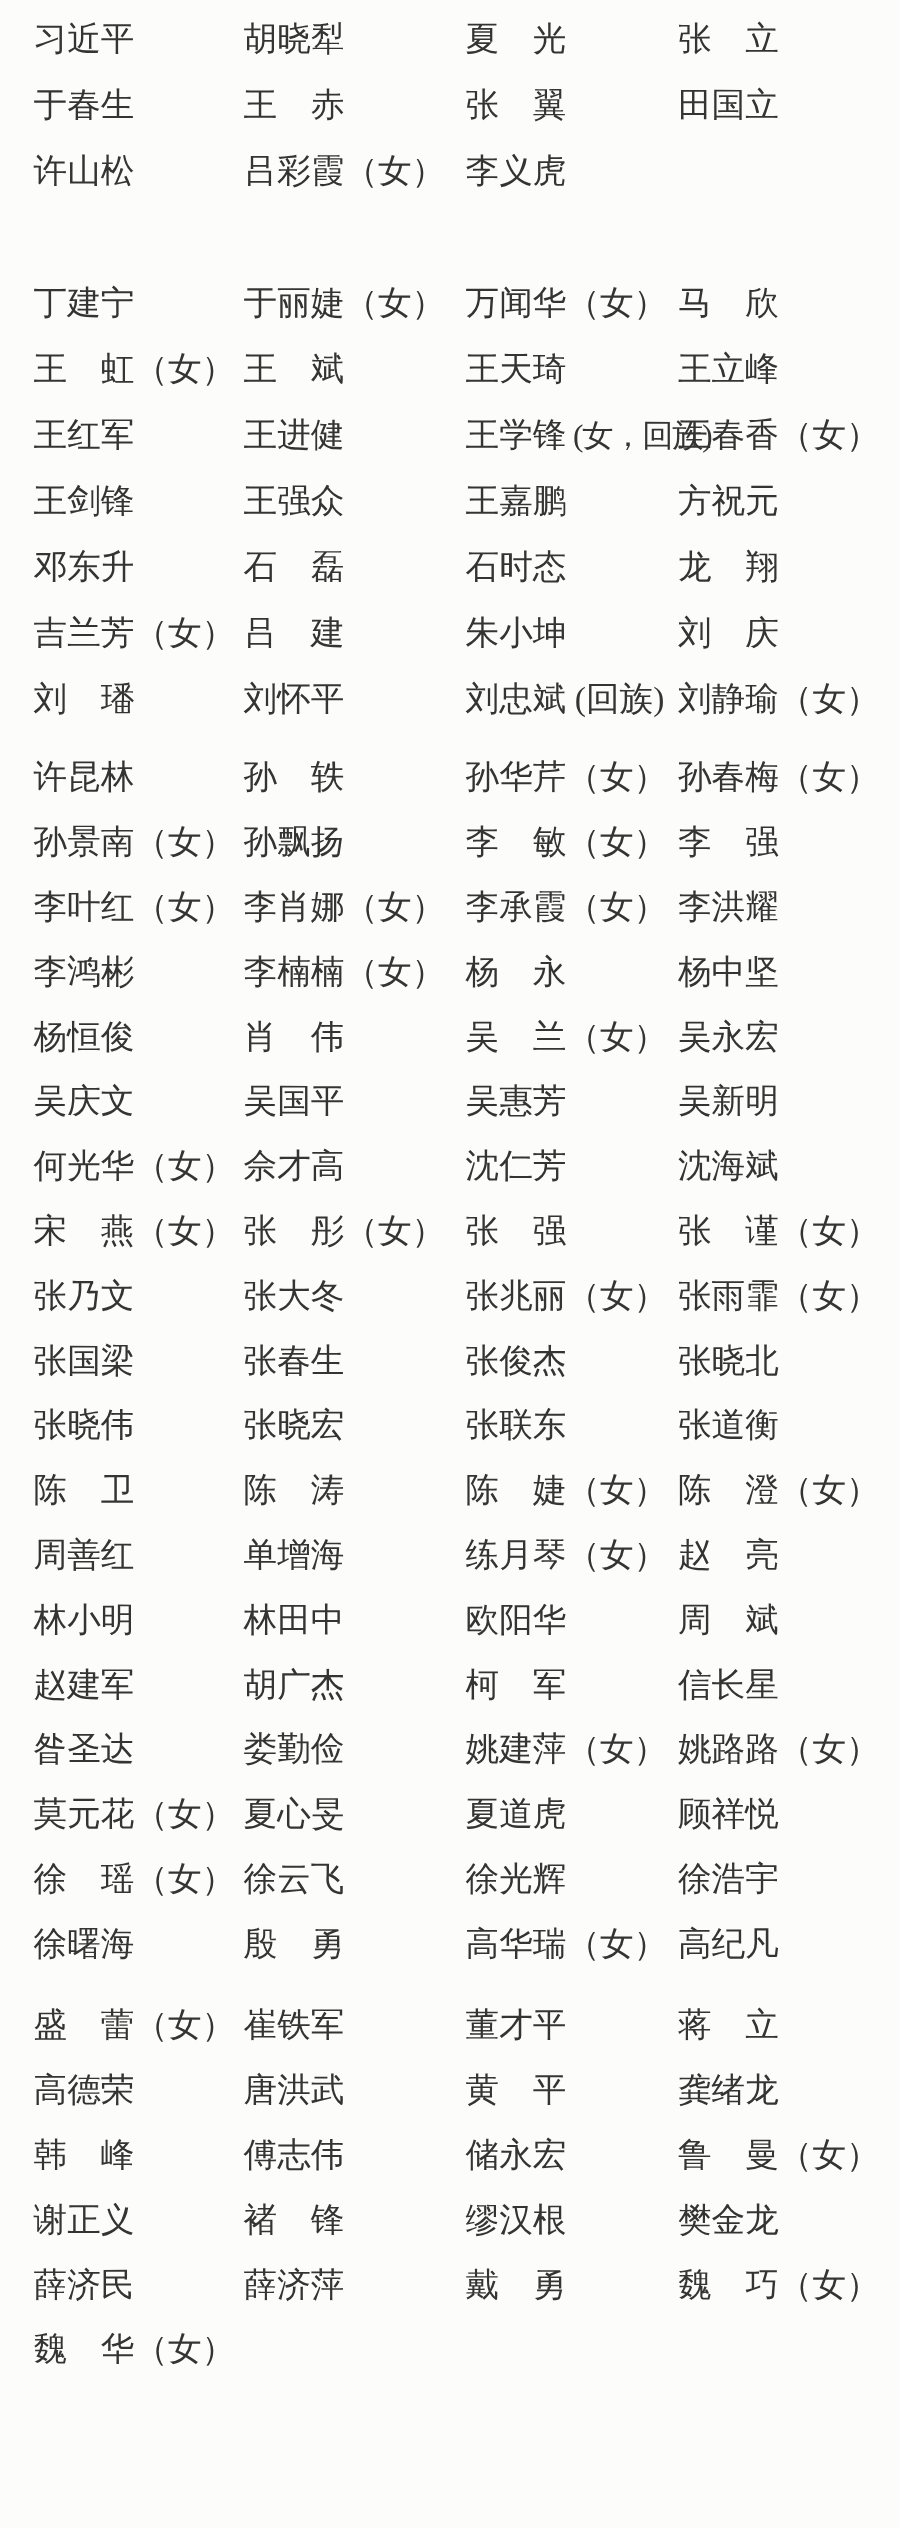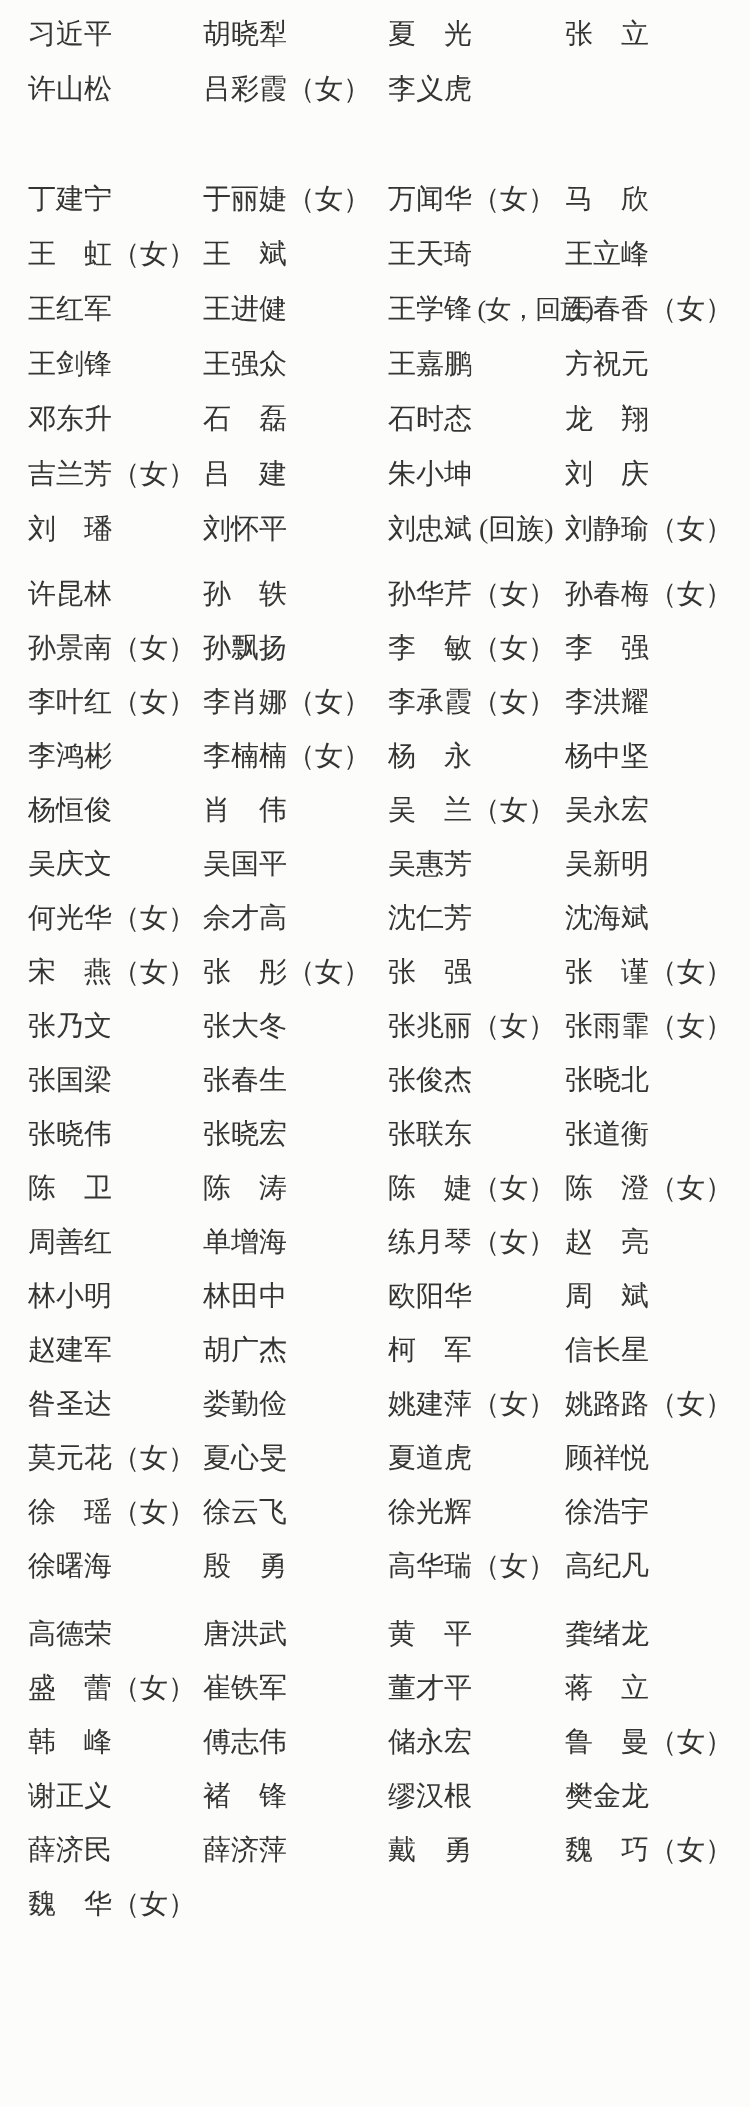--- a/index.html
+++ b/index.html
@@ -40,20 +40,26 @@
 <div class="page">
   <div id="blocks">
       <div class="block block-0">
         <div class="row">
           <span class="cell">习近平</span>
           <span class="cell">胡晓犁</span>
           <span class="cell">夏　光</span>
           <span class="cell">张　立</span>
         </div>
         <div class="row">
+          <span class="cell">于春生</span>
+          <span class="cell">王　赤</span>
+          <span class="cell">张　翼</span>
+          <span class="cell">田国立</span>
+        </div>
+        <div class="row">
           <span class="cell">许山松</span>
           <span class="cell">吕彩霞（女）</span>
           <span class="cell">李义虎</span>
           <span class="cell"></span>
         </div>
       </div>
       <div class="block block-1">
         <div class="row">
           <span class="cell">丁建宁</span>
           <span class="cell">于丽婕（女）</span>
@@ -208,32 +214,32 @@
         </div>
         <div class="row">
           <span class="cell">徐曙海</span>
           <span class="cell">殷　勇</span>
           <span class="cell">高华瑞（女）</span>
           <span class="cell">高纪凡</span>
         </div>
       </div>
       <div class="block block-3">
         <div class="row">
+          <span class="cell">盛　蕾（女）</span>
+          <span class="cell">崔铁军</span>
+          <span class="cell">董才平</span>
+          <span class="cell">蒋　立</span>
+        </div>
+        <div class="row">
           <span class="cell">高德荣</span>
           <span class="cell">唐洪武</span>
           <span class="cell">黄　平</span>
           <span class="cell">龚绪龙</span>
         </div>
         <div class="row">
-          <span class="cell">盛　蕾（女）</span>
-          <span class="cell">崔铁军</span>
-          <span class="cell">董才平</span>
-          <span class="cell">蒋　立</span>
-        </div>
-        <div class="row">
           <span class="cell">韩　峰</span>
           <span class="cell">傅志伟</span>
           <span class="cell">储永宏</span>
           <span class="cell">鲁　曼（女）</span>
         </div>
         <div class="row">
           <span class="cell">谢正义</span>
           <span class="cell">褚　锋</span>
           <span class="cell">缪汉根</span>
           <span class="cell">樊金龙</span>

